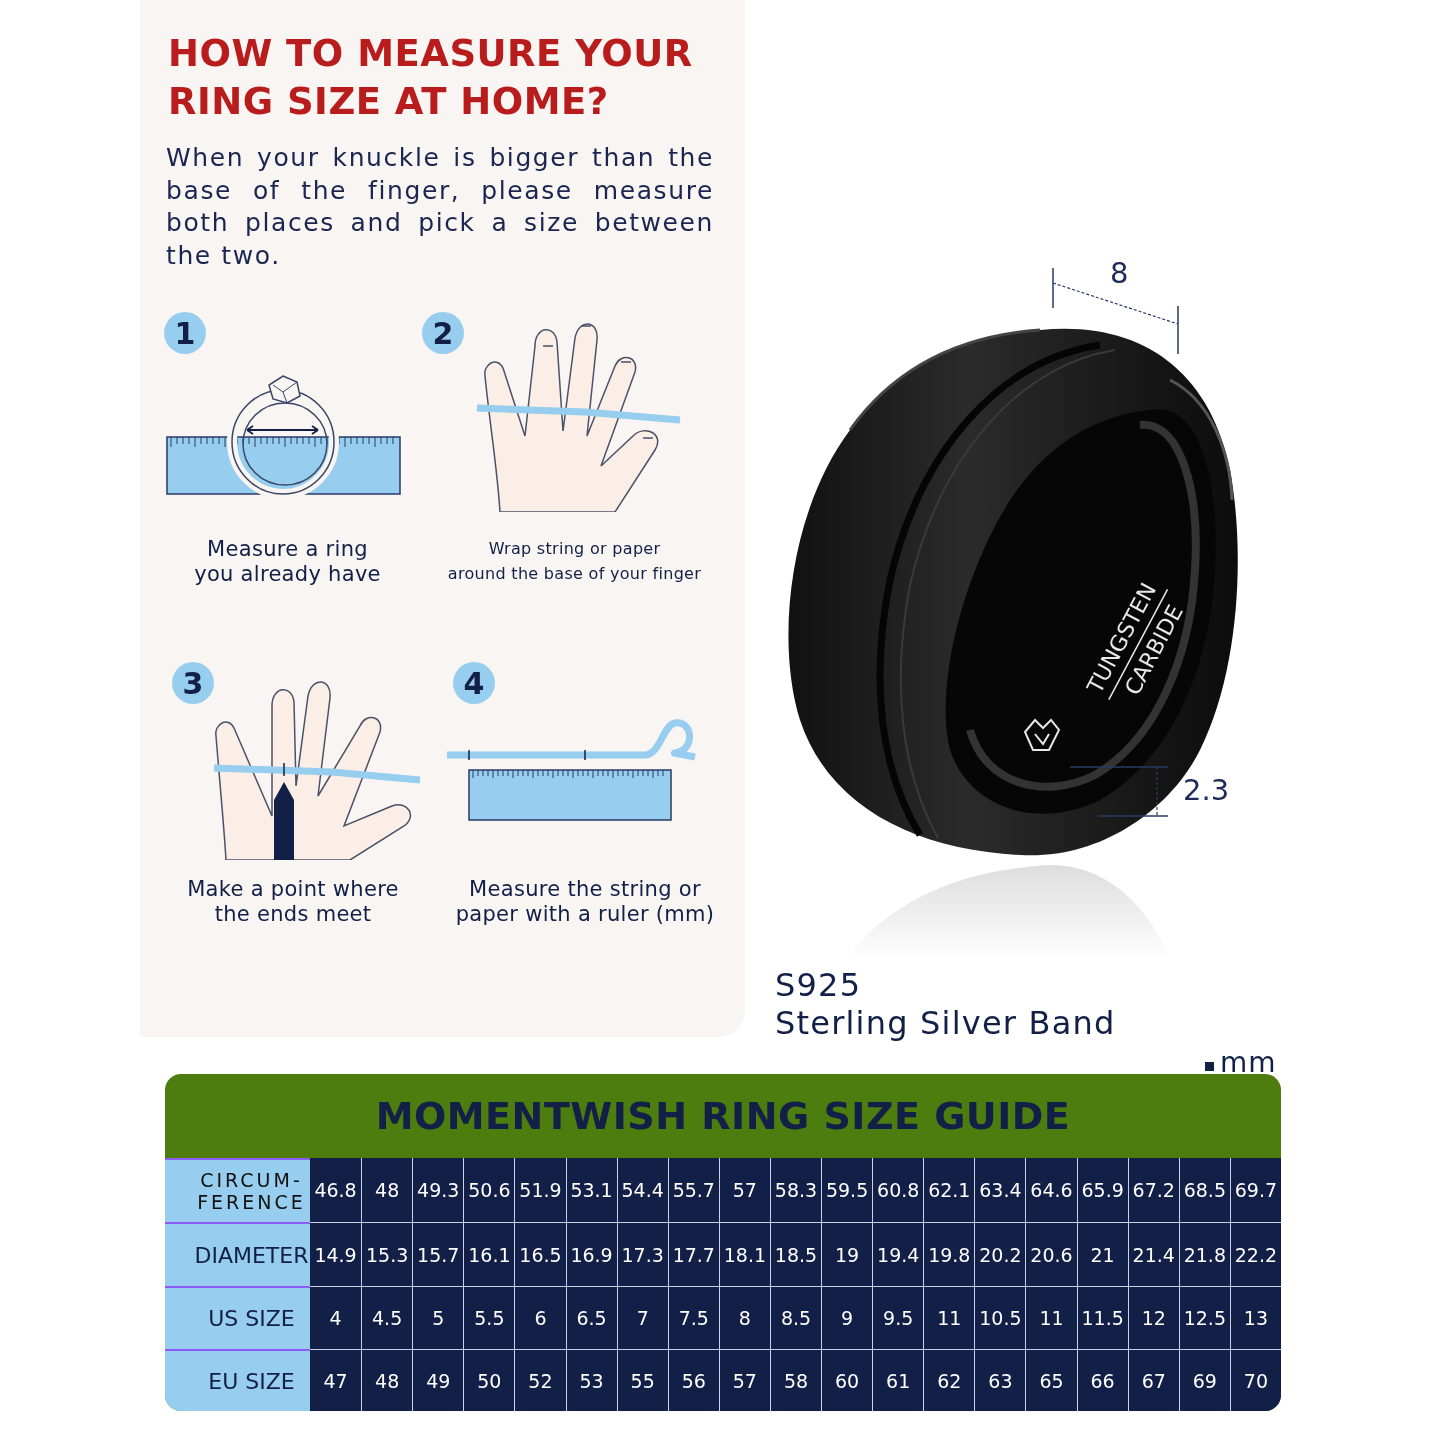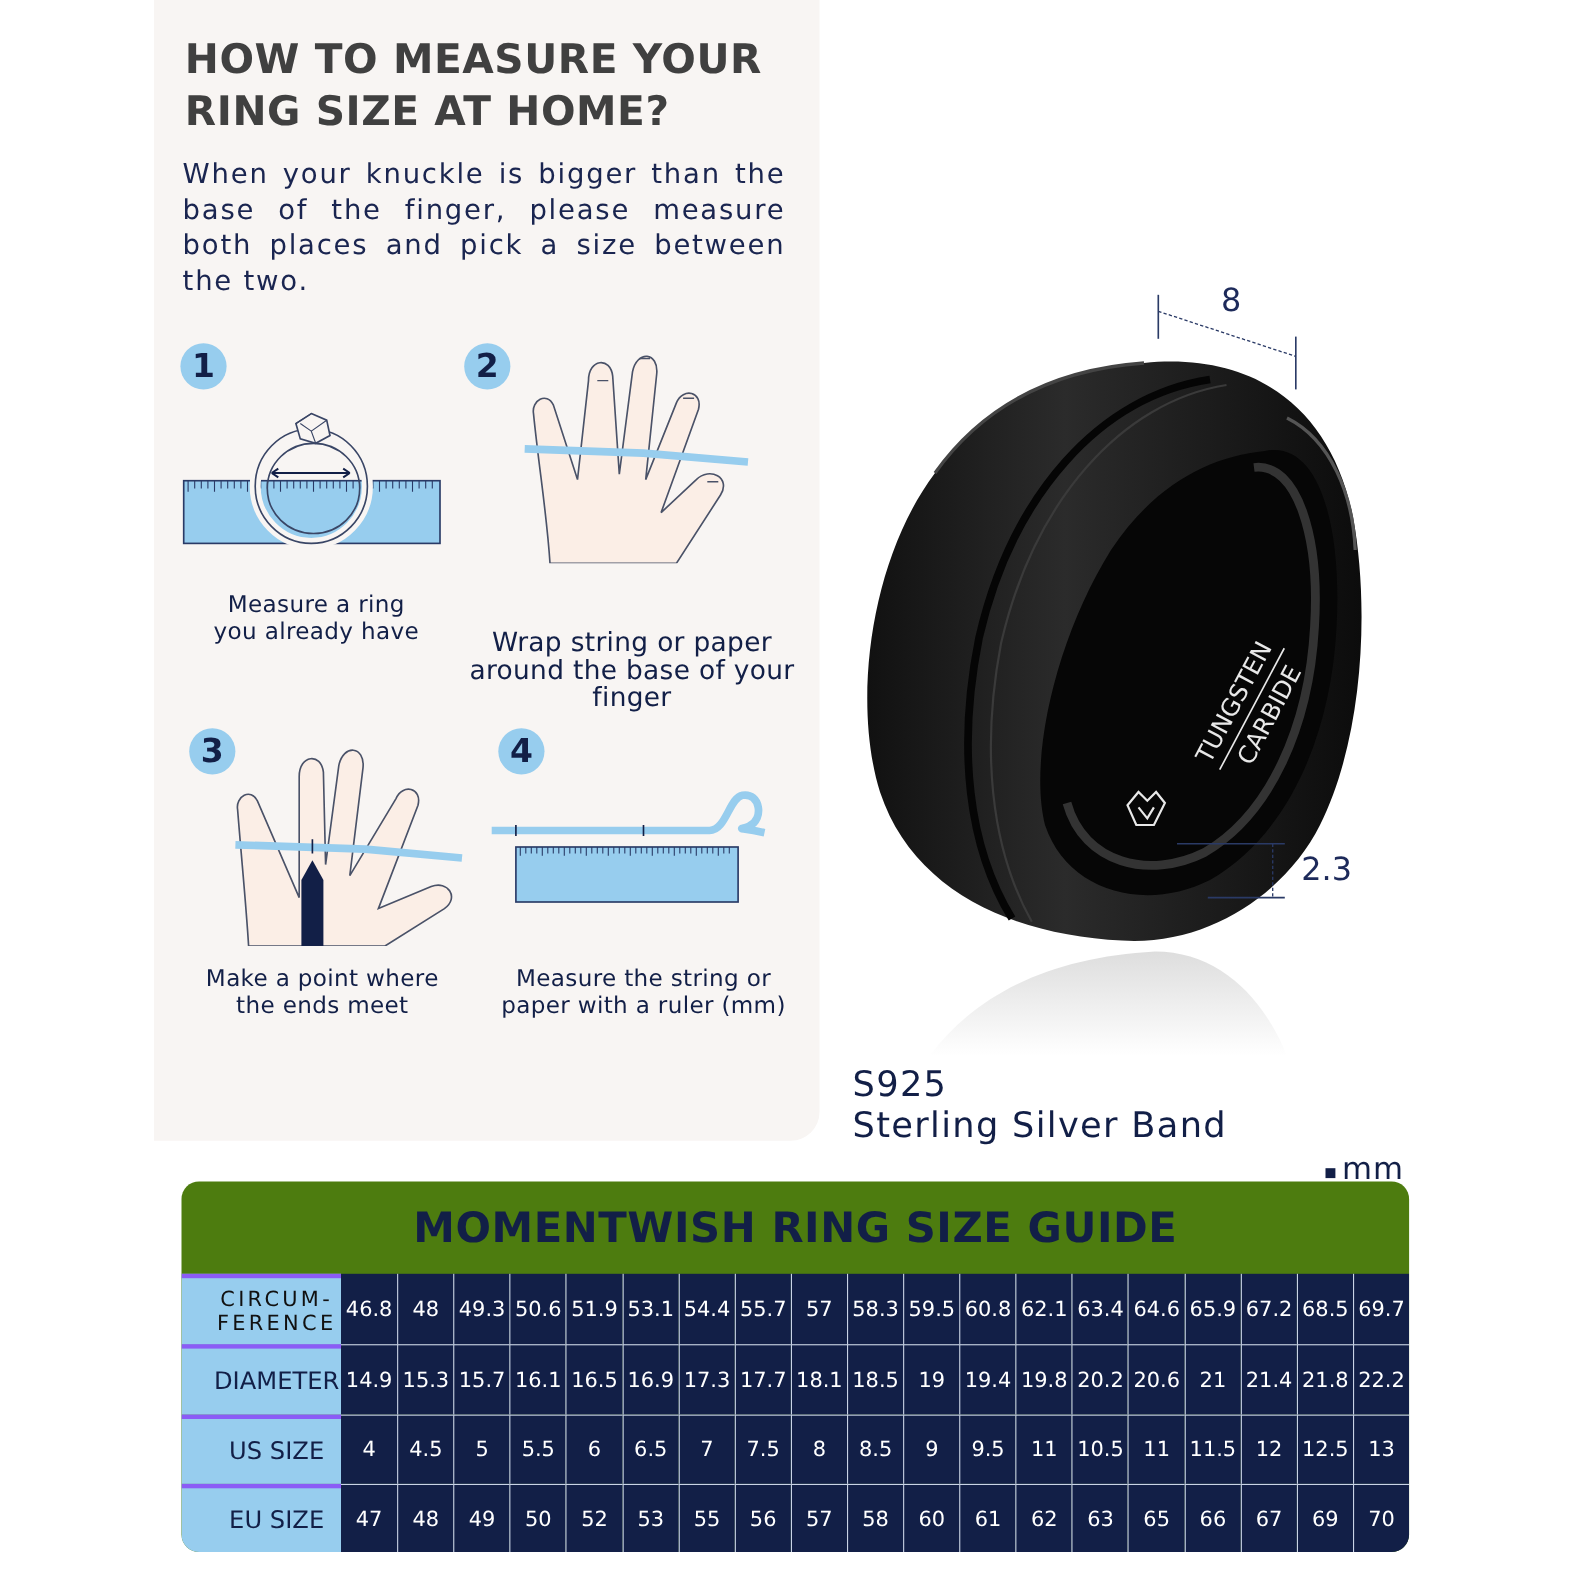--- a/index.html
+++ b/index.html
@@ -6,21 +6,21 @@
   html, body { width: 1445px; height: 1445px; background: #ffffff; overflow: hidden; }
   body { position: relative; font-family: "DejaVu Sans", "Liberation Sans", sans-serif; color: #121f47; }
 
   .panel {
     position: absolute; left: 140px; top: 0; width: 605px; height: 1037px;
     background: #f8f5f3; border-bottom-right-radius: 26px;
   }
   .title {
     position: absolute; left: 168px; top: 30px; width: 560px;
     font-family: "DejaVu Sans", sans-serif; font-weight: bold; font-size: 37px; line-height: 48px;
-    color: #404040; letter-spacing: 0.5px;
+    color: #b91c1c; letter-spacing: 0.5px;
   }
   .intro {
     position: absolute; left: 166px; top: 142px; width: 548px;
     font-size: 25px; line-height: 32.5px; letter-spacing: 1.6px; color: #1a2550;
     text-align: justify; text-align-last: left;
   }
   .step-badge {
     position: absolute; width: 42px; height: 42px; border-radius: 50%;
     background: #97cdee; color: #121f47; font-size: 30px; font-weight: bold;
     display: flex; align-items: center; justify-content: center;
@@ -52,21 +52,21 @@
     display: flex; align-items: center; justify-content: center;
     font-size: 38px; font-weight: bold; color: #121f47; letter-spacing: 0.5px;
   }
   .guide-grid {
     position: absolute; left: 0; top: 84px; width: 100%; height: 253px;
     display: grid; grid-template-columns: 145px repeat(19, 1fr);
     grid-template-rows: 64px 64px 63px 62px;
   }
   .row-label {
     display: flex; align-items: center; justify-content: center; text-align: center;
-    font-size: 22px; color: #121f47; border-top: 4px solid #8b5cf6; background: #97cdee; padding-left: 28px;
+    font-size: 22px; color: #121f47; border-top: 2px solid #8b5cf6; background: #97cdee; padding-left: 28px;
   }
   .row-label.two-line { font-size: 19px; line-height: 22px; letter-spacing: 3px; color: #111; }
   .cell {
     display: flex; align-items: center; justify-content: center;
     background: #121f47; color: #ffffff; font-size: 19px;
     border-left: 1.5px solid #c9d3e6; border-top: 1.5px solid #c9d3e6;
   }
   .cell.first { border-left: none; }
 </style>
 </head>
@@ -97,21 +97,21 @@
   <div>Measure a ring</div>
   <div>you already have</div>
 </div>
 
 <div class="step-badge" style="left:422px;top:312px;">2</div>
 <svg class="illus" style="left:475px;top:316px;" width="210" height="196" viewBox="0 0 210 196">
   <path d="M25 196 C22 150 15 110 10 60 C8 48 22 40 28 52 L50 120 L60 30 C60 10 80 8 82 26 L88 115 L100 22 C104 2 124 4 122 24 L112 120 L140 50 C146 36 164 40 160 56 L126 150 L158 120 C170 108 190 118 180 134 L140 196 Z" fill="#fbeee6" stroke="#4a5268" stroke-width="1.5"></path>
   <path d="M68 30 h10 M106 10 h10 M146 46 h10 M168 122 h10" stroke="#4a5268" stroke-width="1.3"></path>
   <path d="M2 92 L110 96 L205 104" stroke="#97cdee" stroke-width="7" fill="none"></path>
 </svg>
-<div class="step-caption" style="left:412px;top:536px;width:325px;font-size:24px;margin-top:36px;">
+<div class="step-caption" style="left:412px;top:536px;width:325px;font-size:16px;">
   <div>Wrap string or paper</div>
   <div>around the base of your finger</div>
 </div>
 
 <div class="step-badge" style="left:172px;top:662px;">3</div>
 <svg class="illus" style="left:212px;top:676px;" width="212" height="184" viewBox="0 0 212 184">
   <path d="M14 184 C12 150 8 110 4 60 C2 48 16 40 22 52 L60 140 L60 30 C60 10 80 8 82 26 L84 110 L96 20 C100 0 120 2 118 22 L106 120 L148 50 C154 36 172 40 168 56 L132 150 L180 130 C195 124 206 140 192 150 L138 184 Z" fill="#fbeee6" stroke="#4a5268" stroke-width="1.5"></path>
   <path d="M2 92 L120 96 L208 104" stroke="#97cdee" stroke-width="7" fill="none"></path>
   <path d="M72 87 V100" stroke="#121f47" stroke-width="1.5"></path>
   <polygon points="72,106 82,124 82,184 62,184 62,124" fill="#121f47"></polygon>

